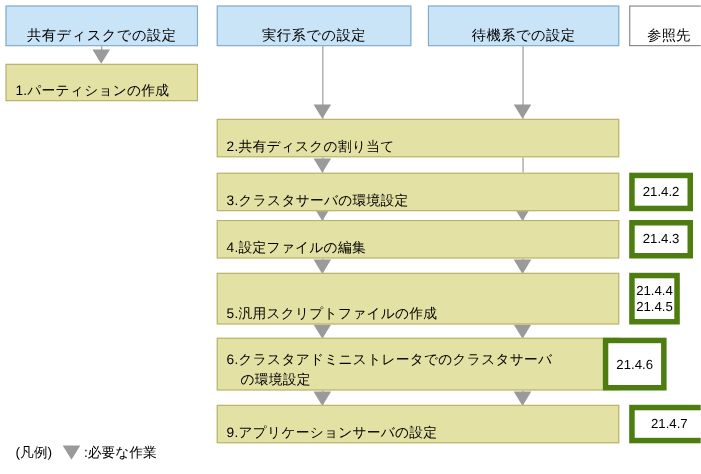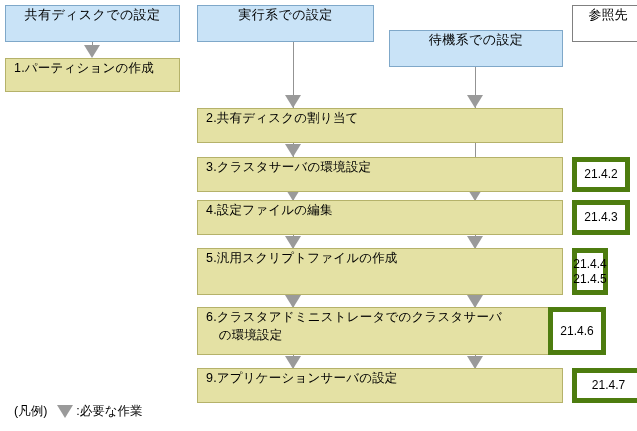--- a/index.html
+++ b/index.html
@@ -19,21 +19,21 @@
     left: 0; top: 0;
     width: 637px;
     height: 431px;
   }
 
   
   .box {
     position: absolute;
     box-sizing: border-box;
     display: flex;
-    align-items: flex-start;
+    align-items: flex-end;
     z-index: 3;
   }
 
   .header-box {
     background: #c9e3f7;
     border: 1px solid #7fa8c9;
     justify-content: center;
     text-align: center;
   }
   .header-box .txt {
@@ -170,21 +170,21 @@
   <div class="arrowhead" style="left:467px; top:356px;"></div>
 
   <div class="box header-box" style="left:5px; top:5px; width:175px; height:37px;">
     <span class="txt">共有ディスクでの設定</span>
   </div>
 
   <div class="box header-box" style="left:197px; top:5px; width:177px; height:37px;">
     <span class="txt">実行系での設定</span>
   </div>
 
-  <div class="box header-box" style="left:389px; top:5px; width:174px; height:37px;margin-top:25px;">
+  <div class="box header-box" style="left:389px; top:5px; width:174px; height:37px;">
     <span class="txt">待機系での設定</span>
   </div>
 
   <div class="box ref-head-box" style="left:572px; top:5px; width:72px; height:37px;">
     <span class="txt">参照先</span>
   </div>
 
   <div class="box step-box" style="left:5px; top:58px; width:175px; height:34px;">
     <span class="txt">1.パーティションの作成</span>
   </div>
@@ -215,21 +215,21 @@
   </div>
 
   <div class="ref-box" style="left:572px; top:157px; width:58px; height:35px;">
     <span class="txt">21.4.2</span>
   </div>
 
   <div class="ref-box" style="left:572px; top:200px; width:58px; height:35px;">
     <span class="txt">21.4.3</span>
   </div>
 
-  <div class="ref-box" style="left:572px; top:248px; width:36px; height:47px;">
+  <div class="ref-box" style="left:572px; top:248px; width:46px; height:47px;">
     <span class="txt">21.4.4
 21.4.5</span>
   </div>
 
   <div class="ref-box" style="left:548px; top:307px; width:58px; height:48px;">
     <span class="txt">21.4.6</span>
   </div>
 
   <div class="ref-box" style="left:572px; top:368px; width:73px; height:35px;">
     <span class="txt">21.4.7</span>

